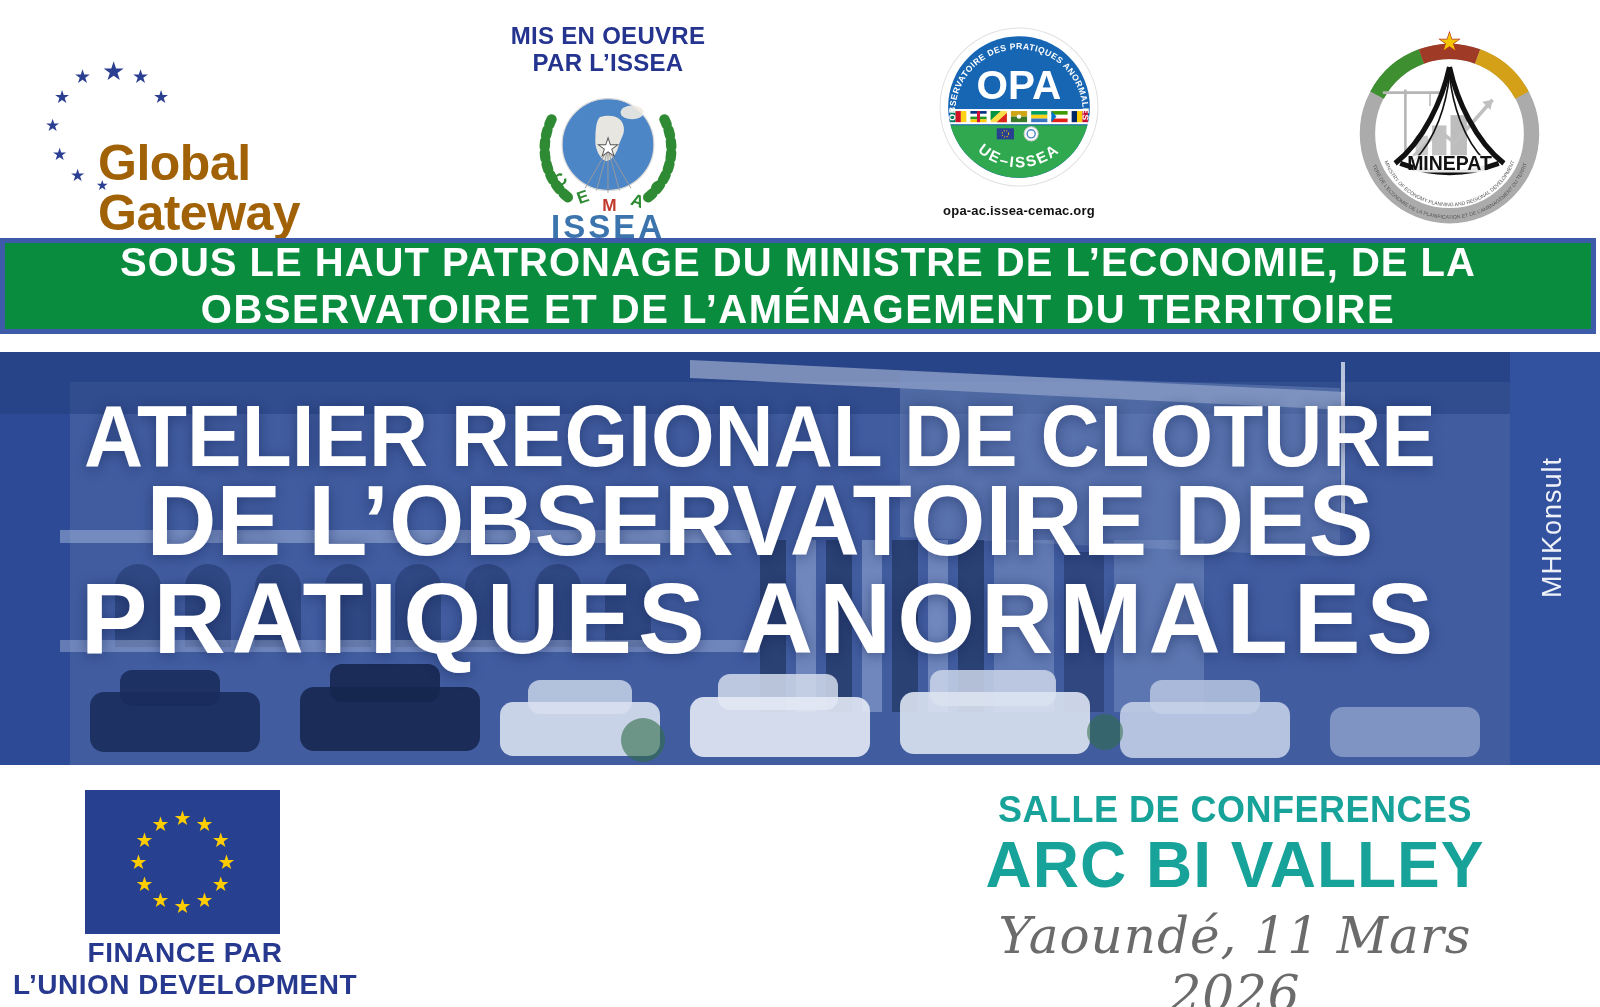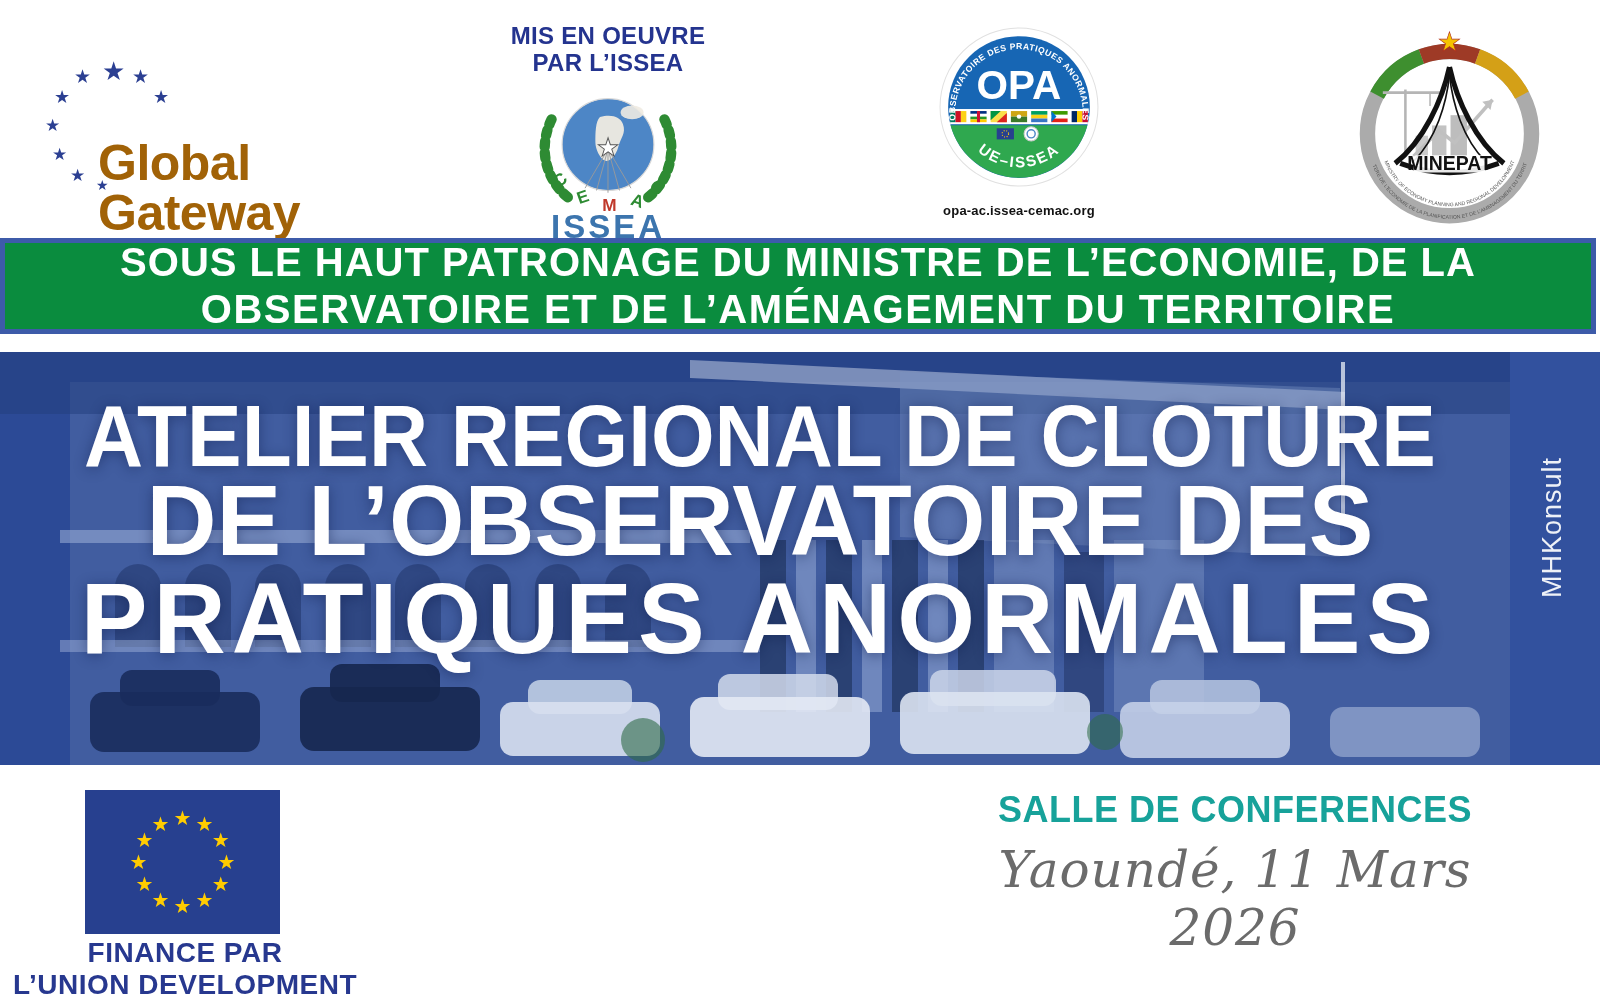--- a/index.html
+++ b/index.html
@@ -293,15 +293,16 @@
       <text x="75.5" y="40.9">★</text>
     </g>
   </svg>
   <div class="eu-cap" data-name="eu-funding-caption">
     <div data-name="eu-caption-line1">FINANCE PAR</div>
     <div data-name="eu-caption-line2">L’UNION DEVELOPMENT</div>
   </div>
 
   <div class="venue" data-name="venue-block">
     <div class="v1" data-name="venue-room">SALLE DE CONFERENCES</div>
+    <div class="v2" data-name="venue-name">ARC BI VALLEY</div>
     <div class="v3" data-name="venue-date">Yaoundé, 11 Mars 2026</div>
   </div>
 </div>
 
 </body></html>

